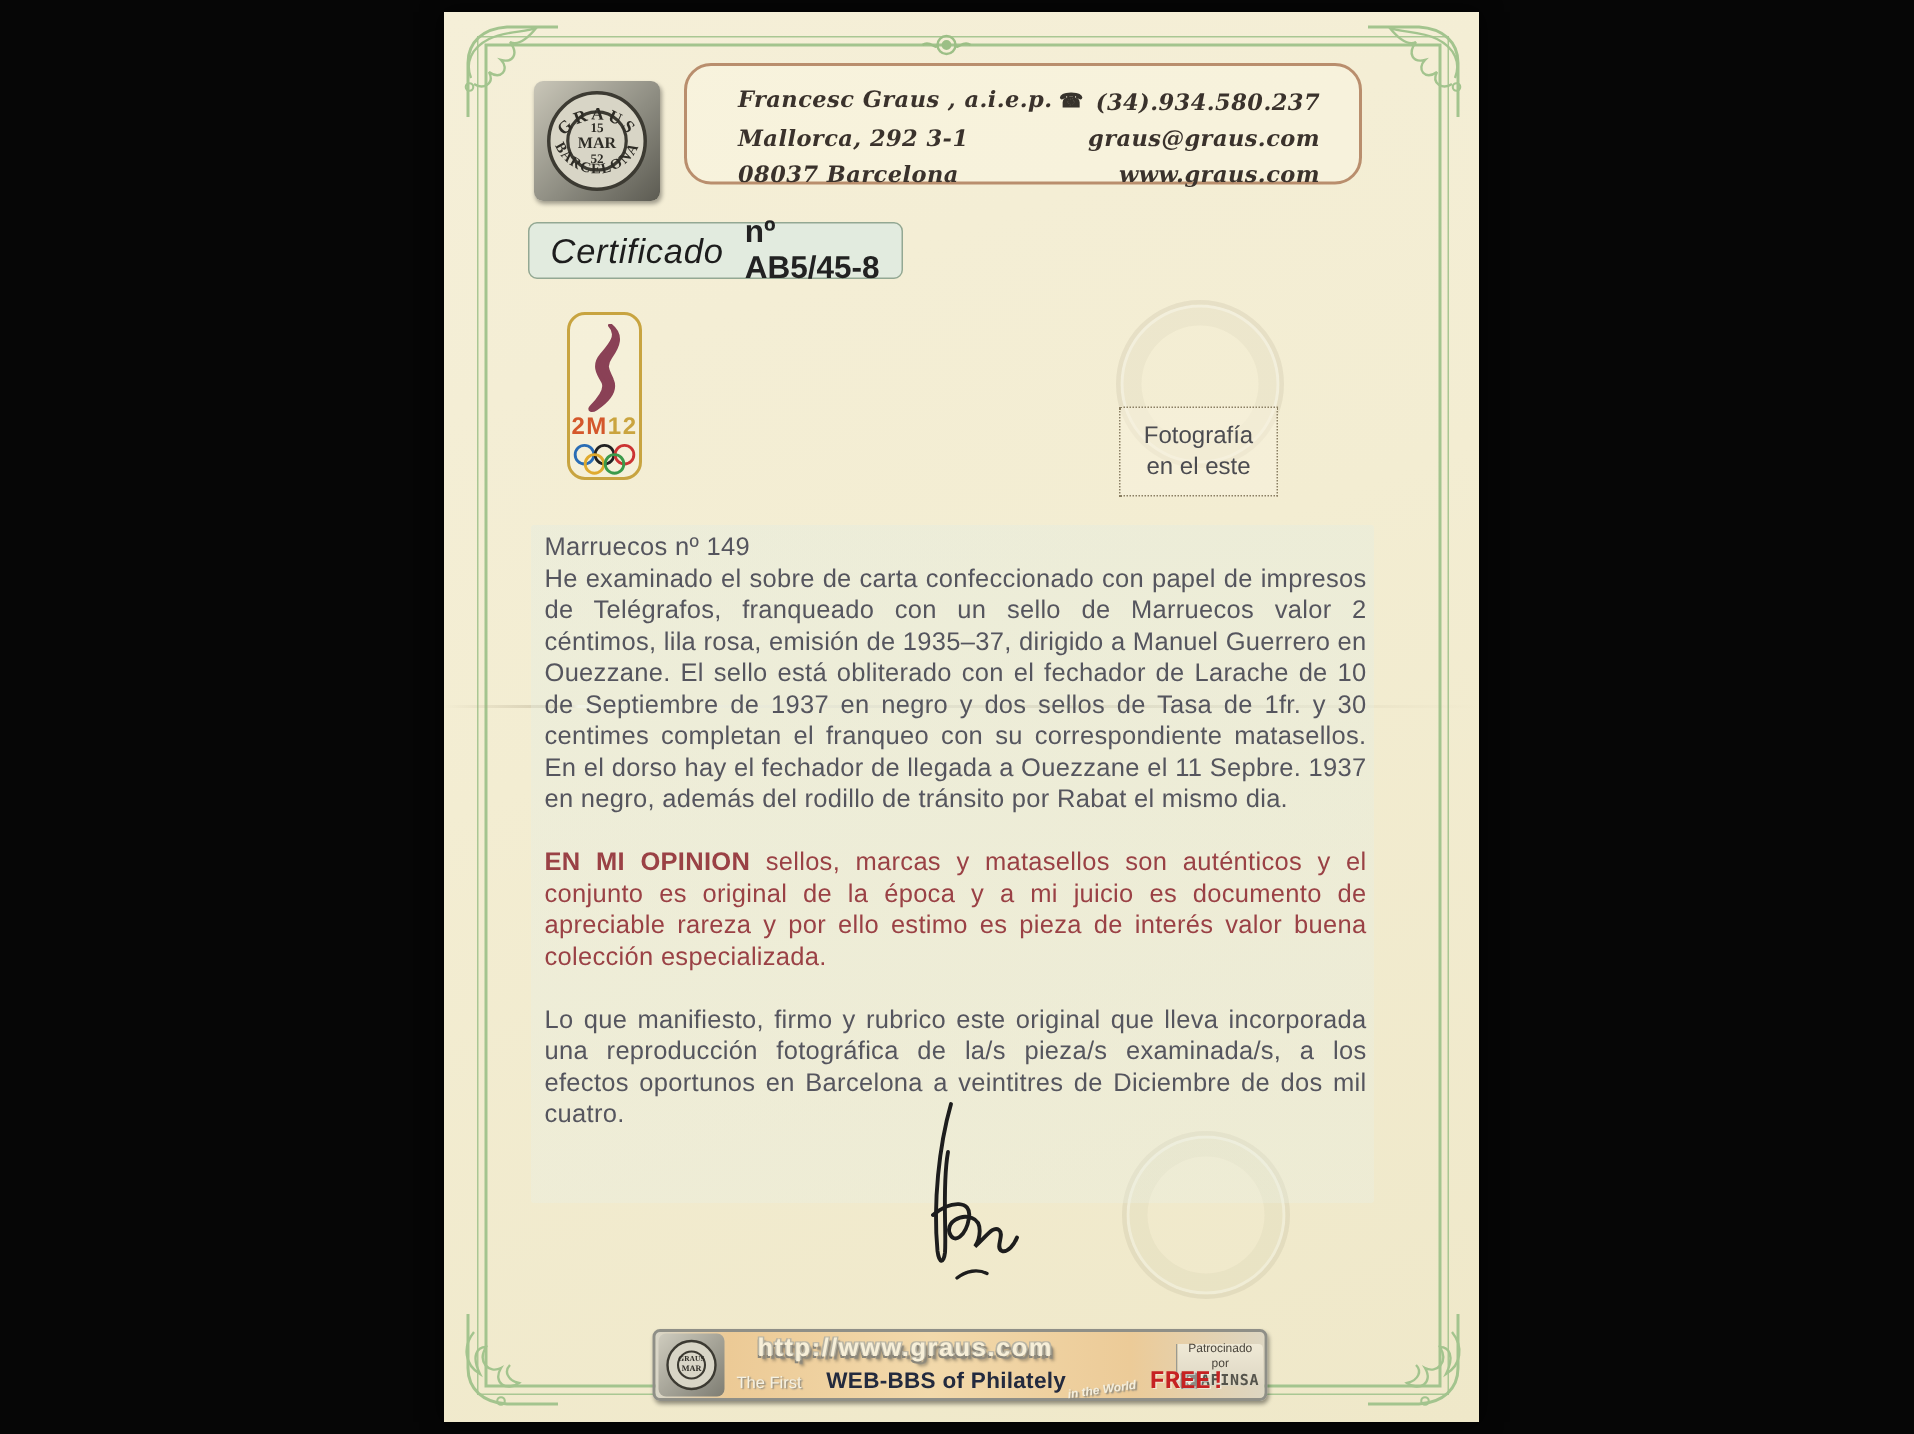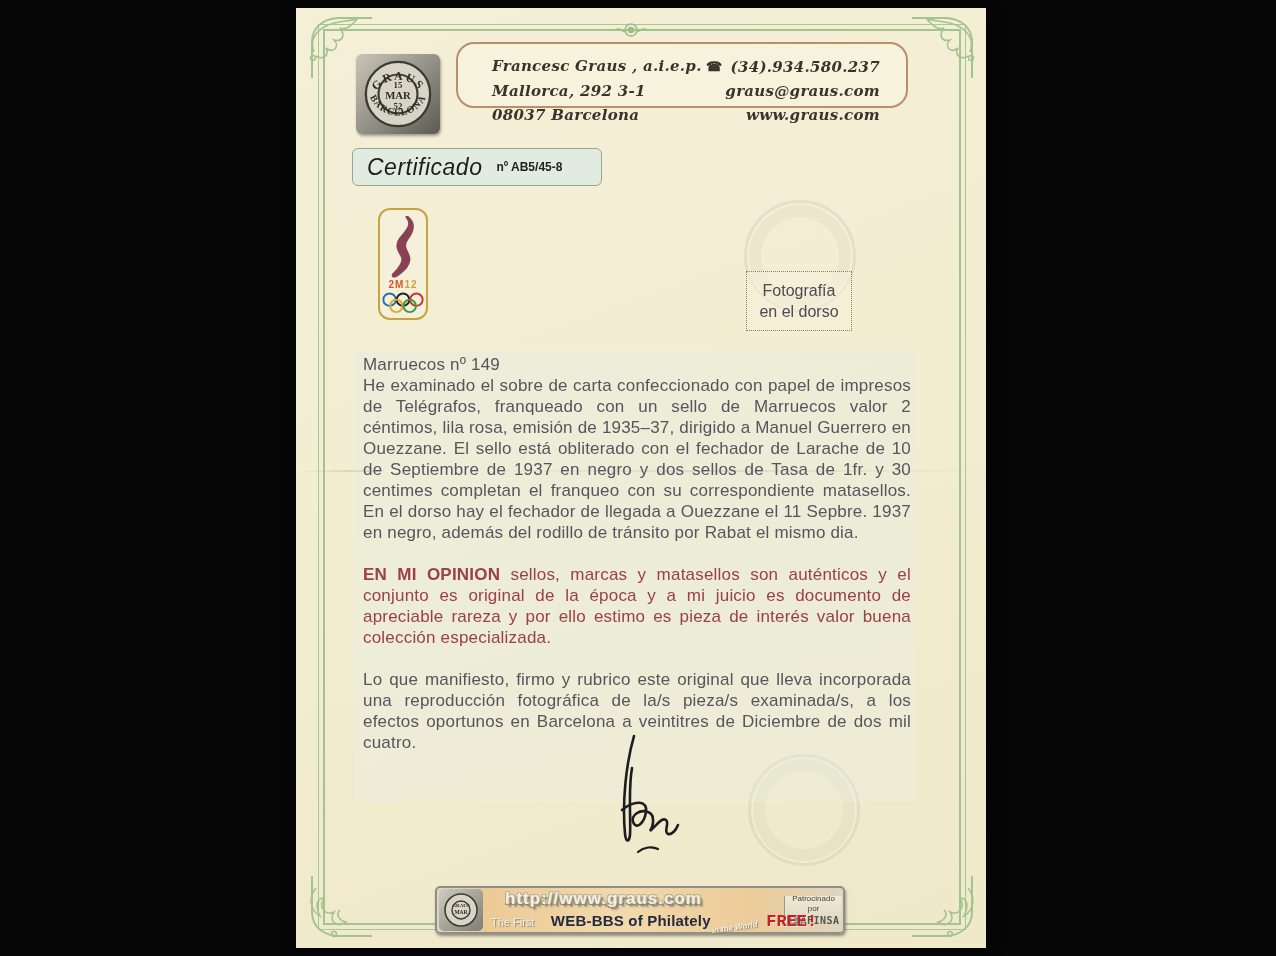--- a/index.html
+++ b/index.html
@@ -27,46 +27,46 @@
   .orn-br { right:6px; bottom:6px; transform:scale(-1,-1); }
   .top-orn { position:absolute; left:318px; top:14px; width:34px; height:16px; color:#9cbf86; }
 
   
   .stamp-logo { position:absolute; left:60px; top:46px; width:84px; height:80px;
                 background:linear-gradient(135deg,#c9c6b8 0%,#8e8d82 55%,#5c5b52 100%);
                 border-radius:6px; box-shadow:1px 2px 3px rgba(0,0,0,.35);
                 display:flex; align-items:center; justify-content:center; }
   .stamp-logo svg { width:78px; height:76px; }
 
-  .contact-box { position:absolute; left:160px; top:34px; width:452px; height:66px;
+  .contact-box { position:absolute; left:160px; top:34px; width:452px; height:81px;
                  border:2px solid #b98e6d; border-radius:18px;
                  background:rgba(250,245,225,.55);
                  padding:10px 26px 8px 34px;
                  font-family:"DejaVu Serif","Liberation Serif",serif;
                  font-style:italic; font-weight:700; color:#3a322c; }
   .contact-row { display:flex; justify-content:space-between; align-items:baseline;
                  font-size:15px; line-height:24px; letter-spacing:.3px; }
   .phone-wrap { display:flex; align-items:center; gap:8px; }
   .phone-icon { font-style:normal; font-size:13px; filter:hue-rotate(15deg) saturate(.8); }
 
   
   .cert-box { position:absolute; left:56px; top:140px; width:250px; height:38px;
               background:#e2ebdf; border:1.5px solid #93a893; border-radius:6px;
               display:flex; align-items:center; padding:0 14px; gap:14px; }
   .cert-title { font-size:23px; color:#1d1d1d; letter-spacing:.5px;
                 font-family:"Liberation Sans",sans-serif; font-weight:400;font-style:italic; }
-  .cert-no { font-size:12px; font-weight:700; color:#222; }
+  .cert-no { font-size:21px; font-weight:700; color:#222; }
 
   
   .olympic-badge { position:absolute; left:82px; top:200px; width:50px; height:112px;
                    border:2px solid #c8a440; border-radius:12px;
                    display:flex; flex-direction:column; align-items:center;
                    justify-content:flex-start; padding-top:6px; background:rgba(250,246,230,.3); }
   .flame { width:34px; height:62px; }
-  .badge-code { font-size:10px; font-weight:700; letter-spacing:1px; margin-top:1px; }
+  .badge-code { font-size:16px; font-weight:700; letter-spacing:1px; margin-top:1px; }
   .code-left { color:#d4572b; }
   .code-right { color:#caa43e; }
   .rings { width:46px; height:24px; margin-top:1px; }
 
   
   .foto-box { position:absolute; left:450px; top:263px; width:106px; height:60px;
               border:1.5px dotted #8a7f62; background:rgba(247,241,222,.5);
               display:flex; flex-direction:column; align-items:center; justify-content:center;
               font-size:16px; color:#4b4b50; line-height:21px; }
   .emboss { position:absolute; border-radius:50%;
@@ -229,21 +229,21 @@
         <circle cx="10" cy="8.5" r="6.5" stroke="#2a6db5"></circle>
         <circle cx="24" cy="8.5" r="6.5" stroke="#222222"></circle>
         <circle cx="38" cy="8.5" r="6.5" stroke="#cc3333"></circle>
         <circle cx="17" cy="15" r="6.5" stroke="#e0aa2e"></circle>
         <circle cx="31" cy="15" r="6.5" stroke="#3a9a4a"></circle>
       </svg>
     </div>
 
     <div class="foto-box">
       <span>Fotografía</span>
-      <span>en el dorso</span>
+      <span>en el este</span>
     </div>
 
     <div class="text-panel"></div>
     <div class="body-text">
       <div class="ref-line">Marruecos nº 149</div>
       <p>He examinado el sobre de carta confeccionado con papel de impresos de Telégrafos, franqueado con un sello de Marruecos valor 2 céntimos, lila rosa, emisión de 1935–37, dirigido a Manuel Guerrero en Ouezzane. El sello está  obliterado con el fechador de Larache de 10 de Septiembre de 1937 en negro y dos sellos de Tasa de 1fr. y 30 centimes completan el franqueo con su correspondiente matasellos. En el dorso hay el fechador de llegada a Ouezzane el 11 Sepbre. 1937 en negro, además del rodillo de tránsito por Rabat el mismo dia.</p>
       <p class="opinion"><b>EN MI OPINION</b><span> sellos, marcas y matasellos son auténticos y el conjunto es original de la época y a mi juicio es documento de apreciable rareza y por ello estimo es pieza de interés valor buena colección especializada.</span></p>
       <p class="closing">Lo que manifiesto, firmo y rubrico este original que lleva incorporada una reproducción fotográfica de la/s pieza/s examinada/s, a los efectos oportunos en Barcelona a veintitres de Diciembre de dos mil cuatro.</p>
     </div>
 

